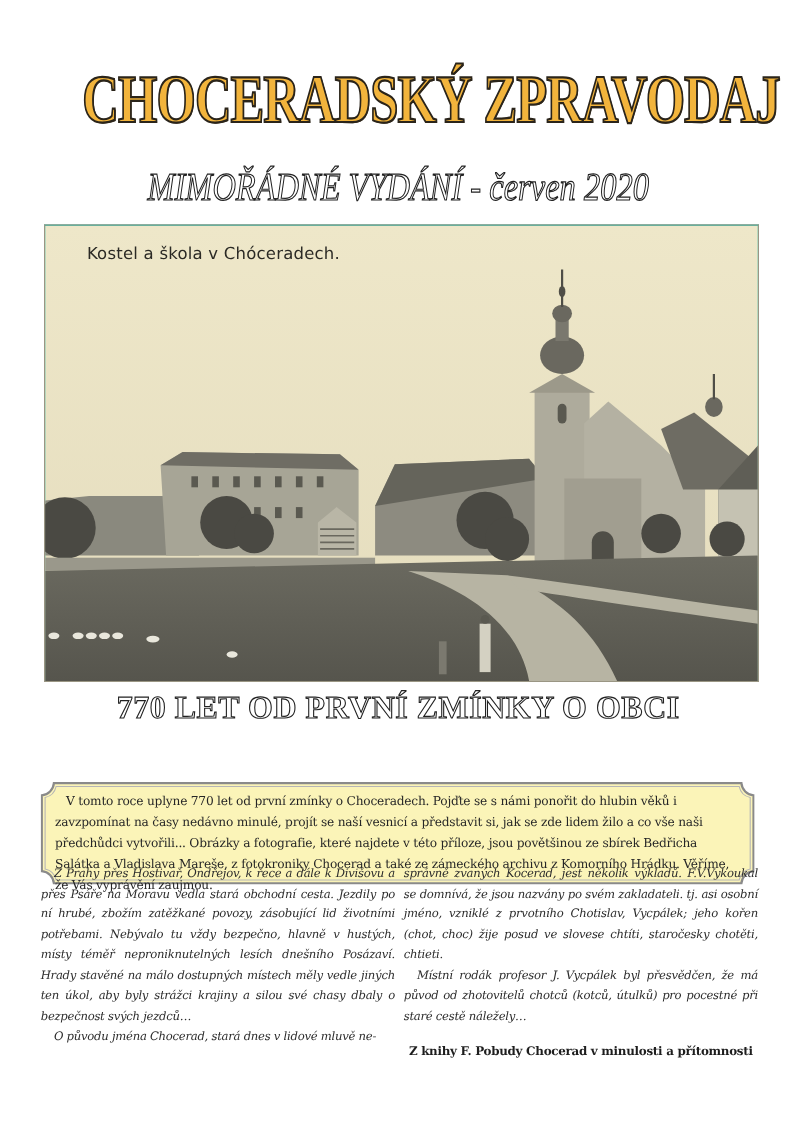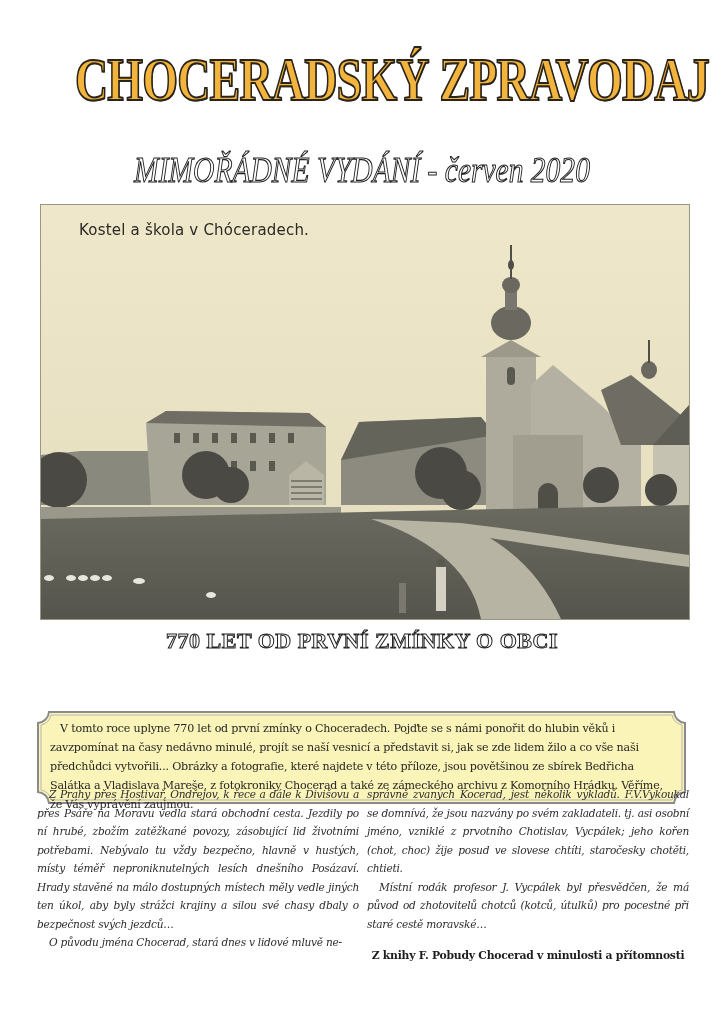--- a/index.html
+++ b/index.html
@@ -1,18 +1,18 @@
 <!DOCTYPE html>
 <html><head>
 <meta charset="utf-8">
 <style>
   html, body { margin:0; padding:0; }
   body { width:724px; height:1024px; background:#ffffff; position:relative; overflow:hidden; font-family:"DejaVu Serif", serif; color:#1e1e1e; }
 
-  .masthead { position:absolute; left:0; top:44px; width:576px; text-align:center; }
+  .masthead { position:absolute; left:0; top:56px; width:576px; text-align:center; }
   .title {
     font-family:"Liberation Serif", serif; font-weight:bold;
     font-size:62px; line-height:70px; letter-spacing:-1px;
     color:#f2b43c; -webkit-text-stroke:2px #2a241a;
     transform:scaleX(0.74); transform-origin:center; white-space:nowrap;
     text-shadow:1px 1px 0 #3a3020;
   }
   .subtitle {
     position:absolute; left:0; top:150px; width:724px; text-align:center;
     font-family:"Liberation Serif", serif; font-style:italic;
@@ -25,21 +25,21 @@
     background:#14b8a6; border:1px solid #9a9684; overflow:hidden;
   }
   .photo svg { position:absolute; left:0; top:0; }
   .photo-caption {
     position:absolute; left:38px; top:16px;
     font-family:"DejaVu Sans", sans-serif; font-size:15px; color:#2b2a25; letter-spacing:0.2px;
   }
 
   .headline {
     position:absolute; left:0; top:628px; width:724px; text-align:center;
-    font-family:"Liberation Serif", serif; font-weight:bold; font-size:22px;
+    font-family:"Liberation Serif", serif; font-weight:bold; font-size:29px;
     color:#ffffff; -webkit-text-stroke:1px #222; letter-spacing:0.5px;
   }
 
   .intro-box { position:absolute; left:37px; top:711px; width:620px; height:93px; }
   .intro-box svg { position:absolute; left:0; top:0; }
   .intro-text {
     position:absolute; left:13px; top:8px; width:625px;
     font-family:"DejaVu Serif", serif; font-size:11.1px; line-height:19px; color:#262626;
     text-indent:10px; letter-spacing:-0.2px;
   }
@@ -168,15 +168,15 @@
   <div class="intro-text">V tomto roce uplyne 770 let od první zmínky o Choceradech. Pojďte se s námi ponořit do hlubin věků i zavzpomínat na časy nedávno minulé, projít se naší vesnicí a představit si, jak se zde lidem žilo a co vše naši předchůdci vytvořili... Obrázky a fotografie, které najdete v této příloze, jsou povětšinou ze sbírek Bedřicha Salátka a Vladislava Mareše, z fotokroniky Chocerad a také ze zámeckého archivu z Komorního Hrádku. Věříme, že Vás vyprávění zaujmou.</div>
 </div>
 
 <div class="col col-left">
   <p>Z Prahy přes Hostivař, Ondřejov, k řece a dále k Divišovu a přes Psáře na Moravu vedla stará obchodní cesta. Jezdily po ní hrubé, zbožím zatěžkané povozy, zásobující lid životními potřebami. Nebývalo tu vždy bezpečno, hlavně v hustých, místy téměř neproniknutelných lesích dnešního Posázaví. Hrady stavěné na málo dostupných místech měly vedle jiných ten úkol, aby byly strážci krajiny a silou své chasy dbaly o bezpečnost svých jezdců…</p>
   <p>O původu jména Chocerad, stará dnes v lidové mluvě ne-</p>
 </div>
 
 <div class="col col-right">
   <p style="text-indent:0">správně zvaných Kocerad, jest několik výkladů. F.V.Vykoukal se domnívá, že jsou nazvány po svém zakladateli. tj. asi osobní jméno, vzniklé z prvotního Chotislav, Vycpálek; jeho kořen (chot, choc) žije posud ve slovese chtíti, staročesky chotěti, chtieti.</p>
-  <p>Místní rodák profesor J. Vycpálek byl přesvědčen, že má původ od zhotovitelů chotců (kotců, útulků) pro pocestné při staré cestě moravské…</p>
+  <p>Místní rodák profesor J. Vycpálek byl přesvědčen, že má původ od zhotovitelů chotců (kotců, útulků) pro pocestné při staré cestě náležely…</p>
   <p class="source">Z knihy F. Pobudy Chocerad v minulosti a přítomnosti</p>
 </div>
 
 </body></html>

